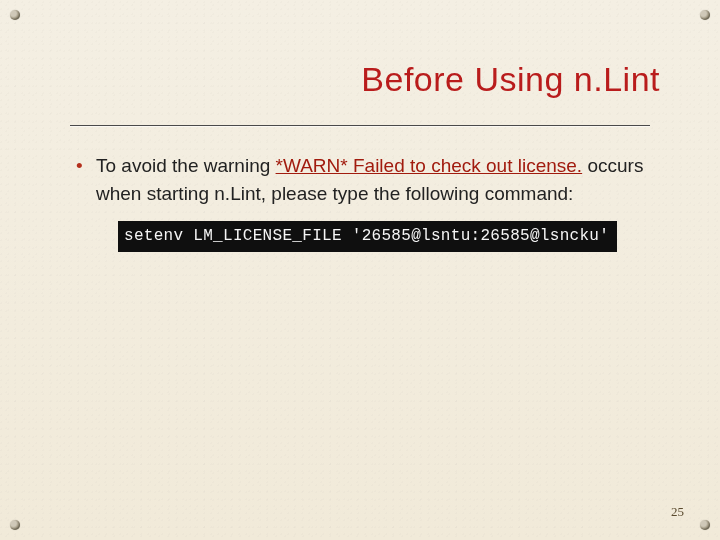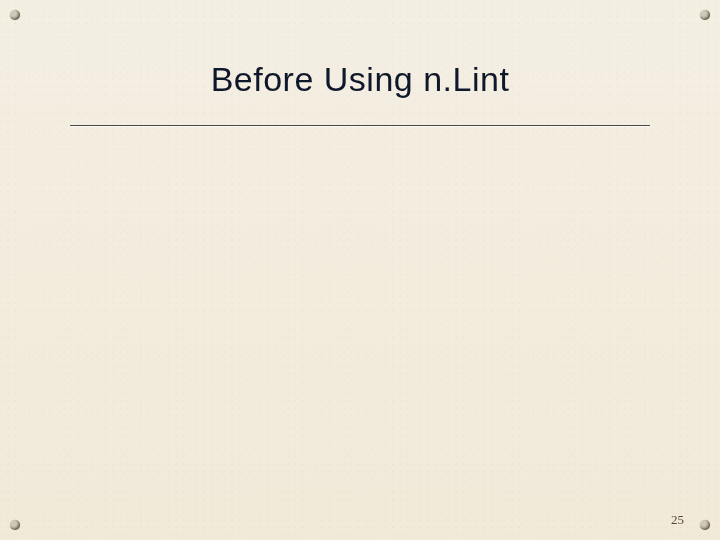--- a/index.html
+++ b/index.html
@@ -40,22 +40,22 @@
   .slide {
     position: absolute;
     inset: 0;
     padding: 60px 60px 30px 60px;
     box-sizing: border-box;
   }
 
   h1.title {
     font-size: 34px;
     font-weight: 400;
-    color: #0f172a;
-    text-align: center;
+    color: #b91c1c;
+    text-align: right;
     margin: 0 0 26px 0;
     letter-spacing: 0.5px;
   }
   .rule {
     height: 1px;
     background: #4a4a4a;
     box-shadow: 0 1px 0 rgba(255,255,255,0.6);
     margin: 8px 10px 26px 10px;
   }
 
@@ -98,21 +98,21 @@
     letter-spacing: 0.3px;
   }
   .codebox.wide {
     margin-left: 22px;
     margin-top: 14px;
   }
 
   .pagenum {
     position: absolute;
     right: 36px;
-    bottom: 12px;
+    bottom: 20px;
     font-size: 13px;
     color: #5a4a2e;
     font-family: Georgia, "Times New Roman", serif;
   }
 </style>
 </head>
 <body>
 
 <div class="paper"></div>
 <div class="screw tl"></div>
@@ -121,17 +121,21 @@
 <div class="screw br"></div>
 
 <div class="slide">
 
   <h1 class="title">Before Using n.Lint</h1>
   <div class="rule"></div>
 
   <ul class="body">
 
 
+    <li>
+      <span>To avoid the warning </span><span class="warn">*WARN* Failed to check out license.</span><span> occurs when starting n.Lint, please type the following command:</span>
+      <div class="codebox wide">setenv LM_LICENSE_FILE '26585@lsntu:26585@lsncku'</div>
+    </li>
 
   </ul>
 
   <div class="pagenum">25</div>
 </div>
 
 </body></html>

